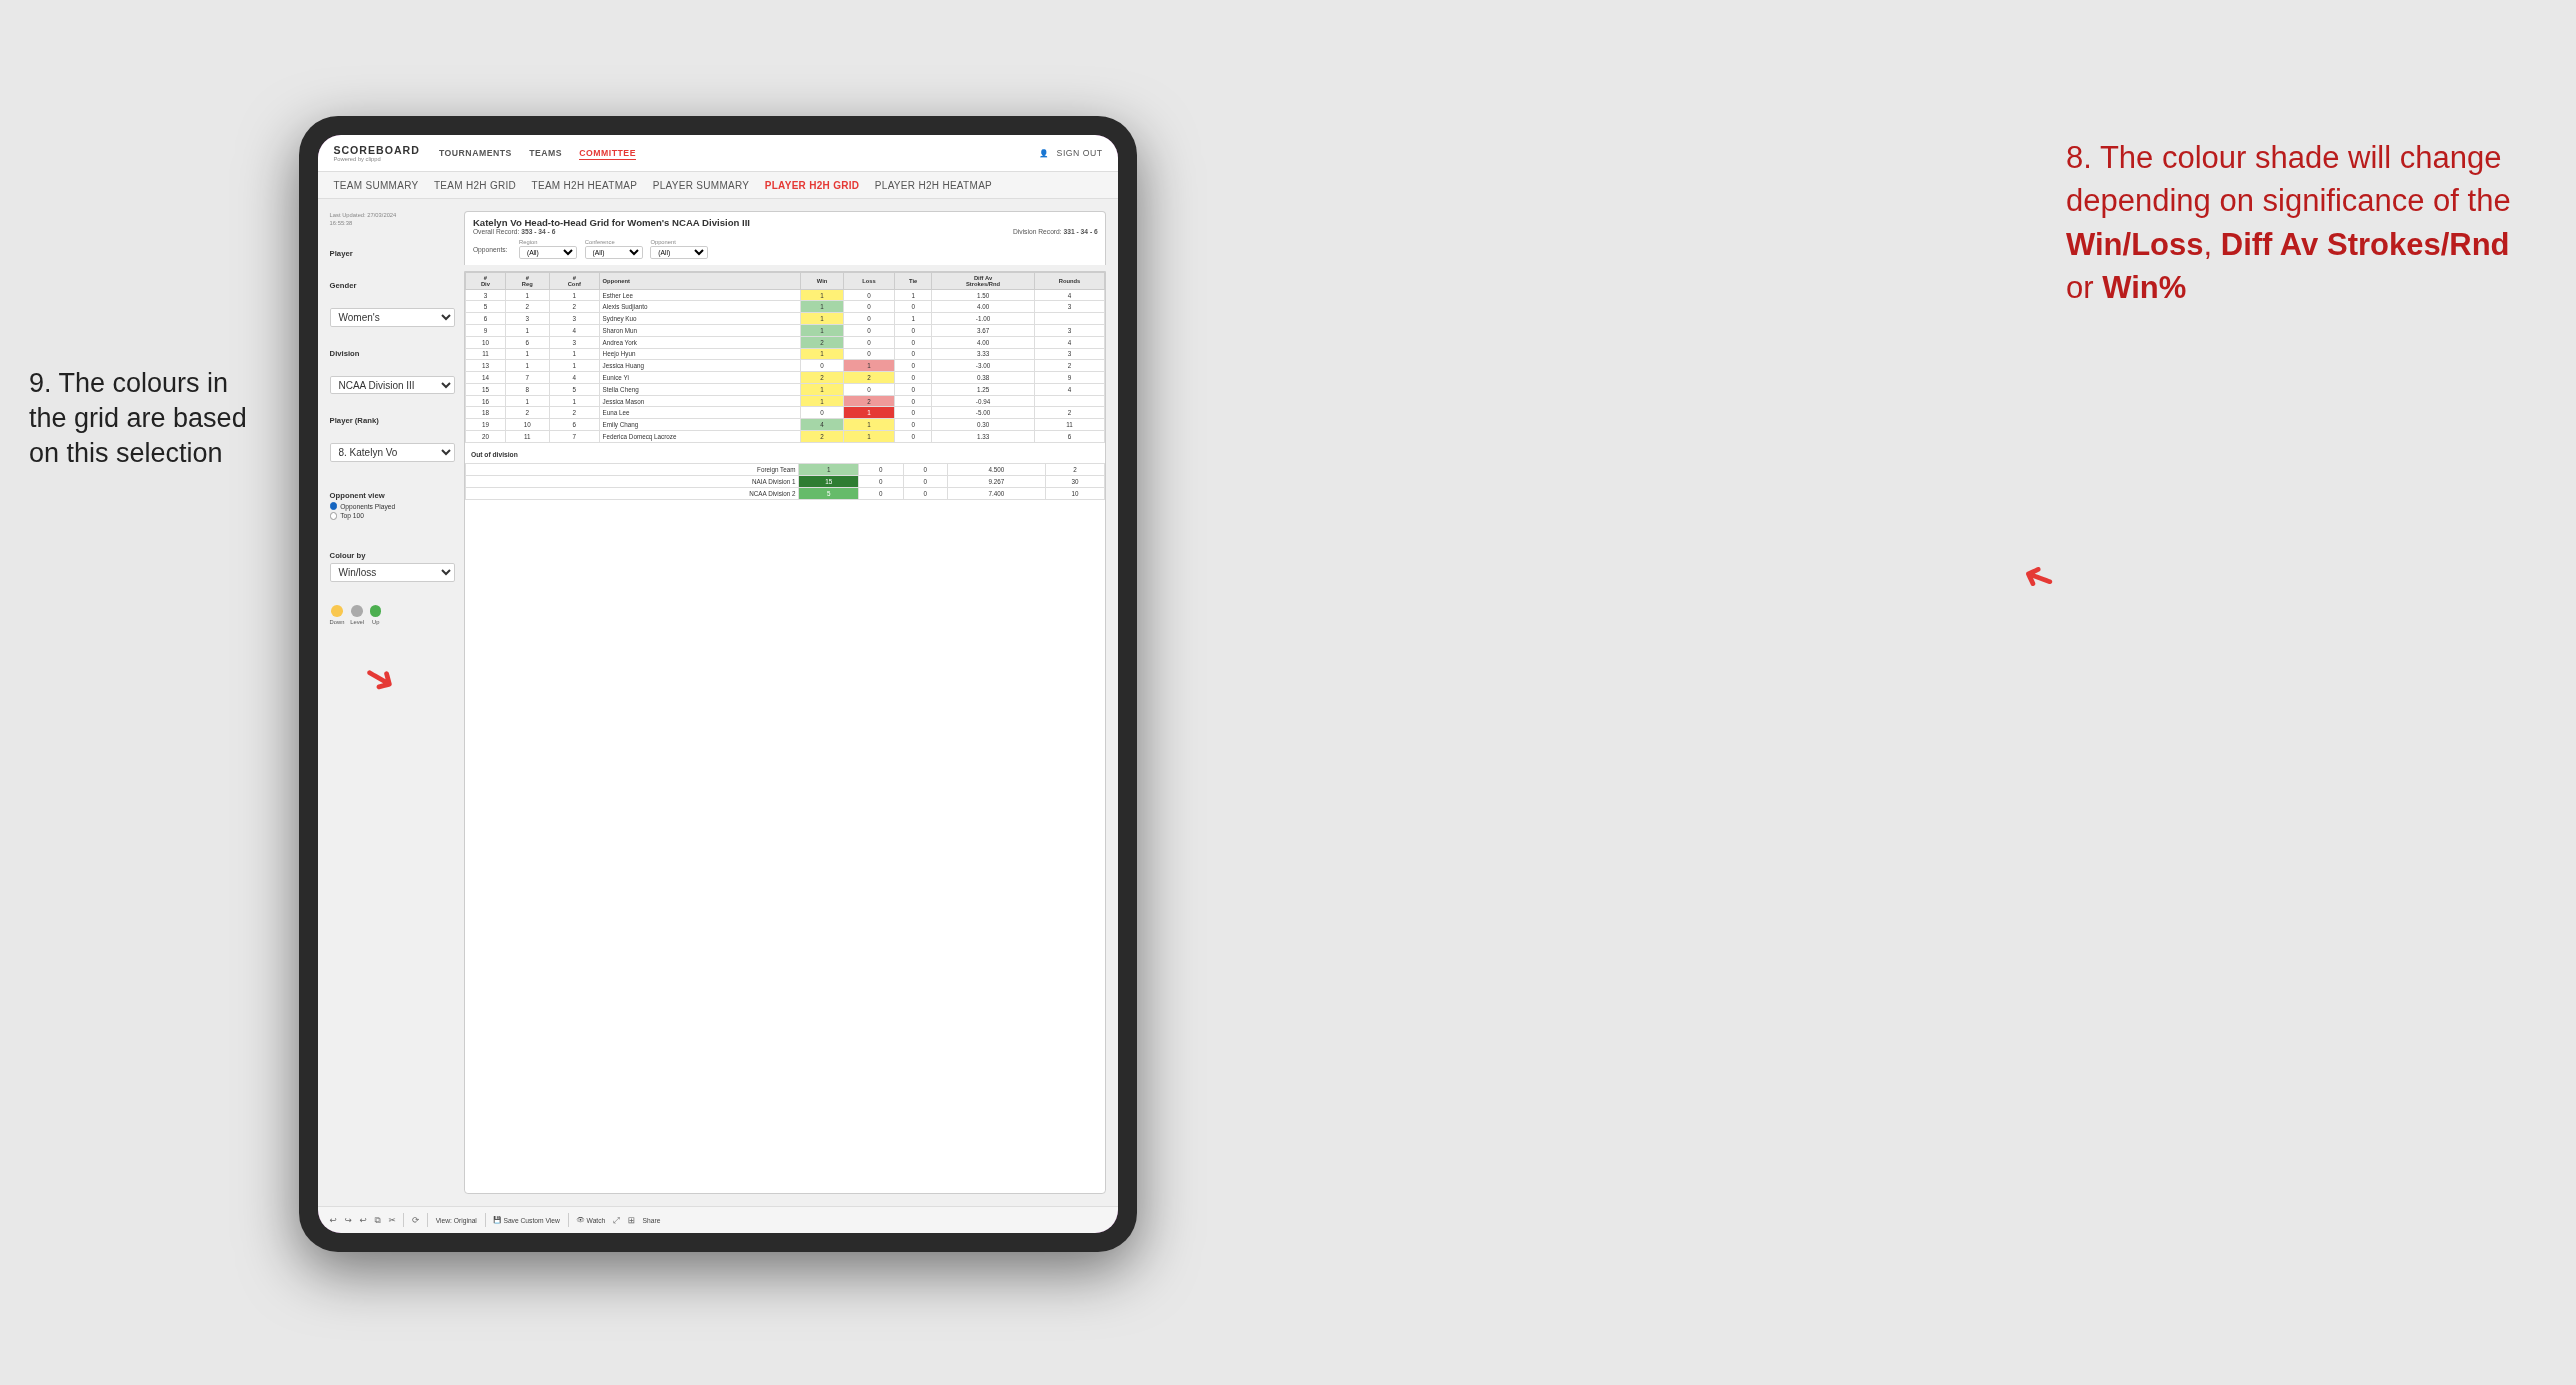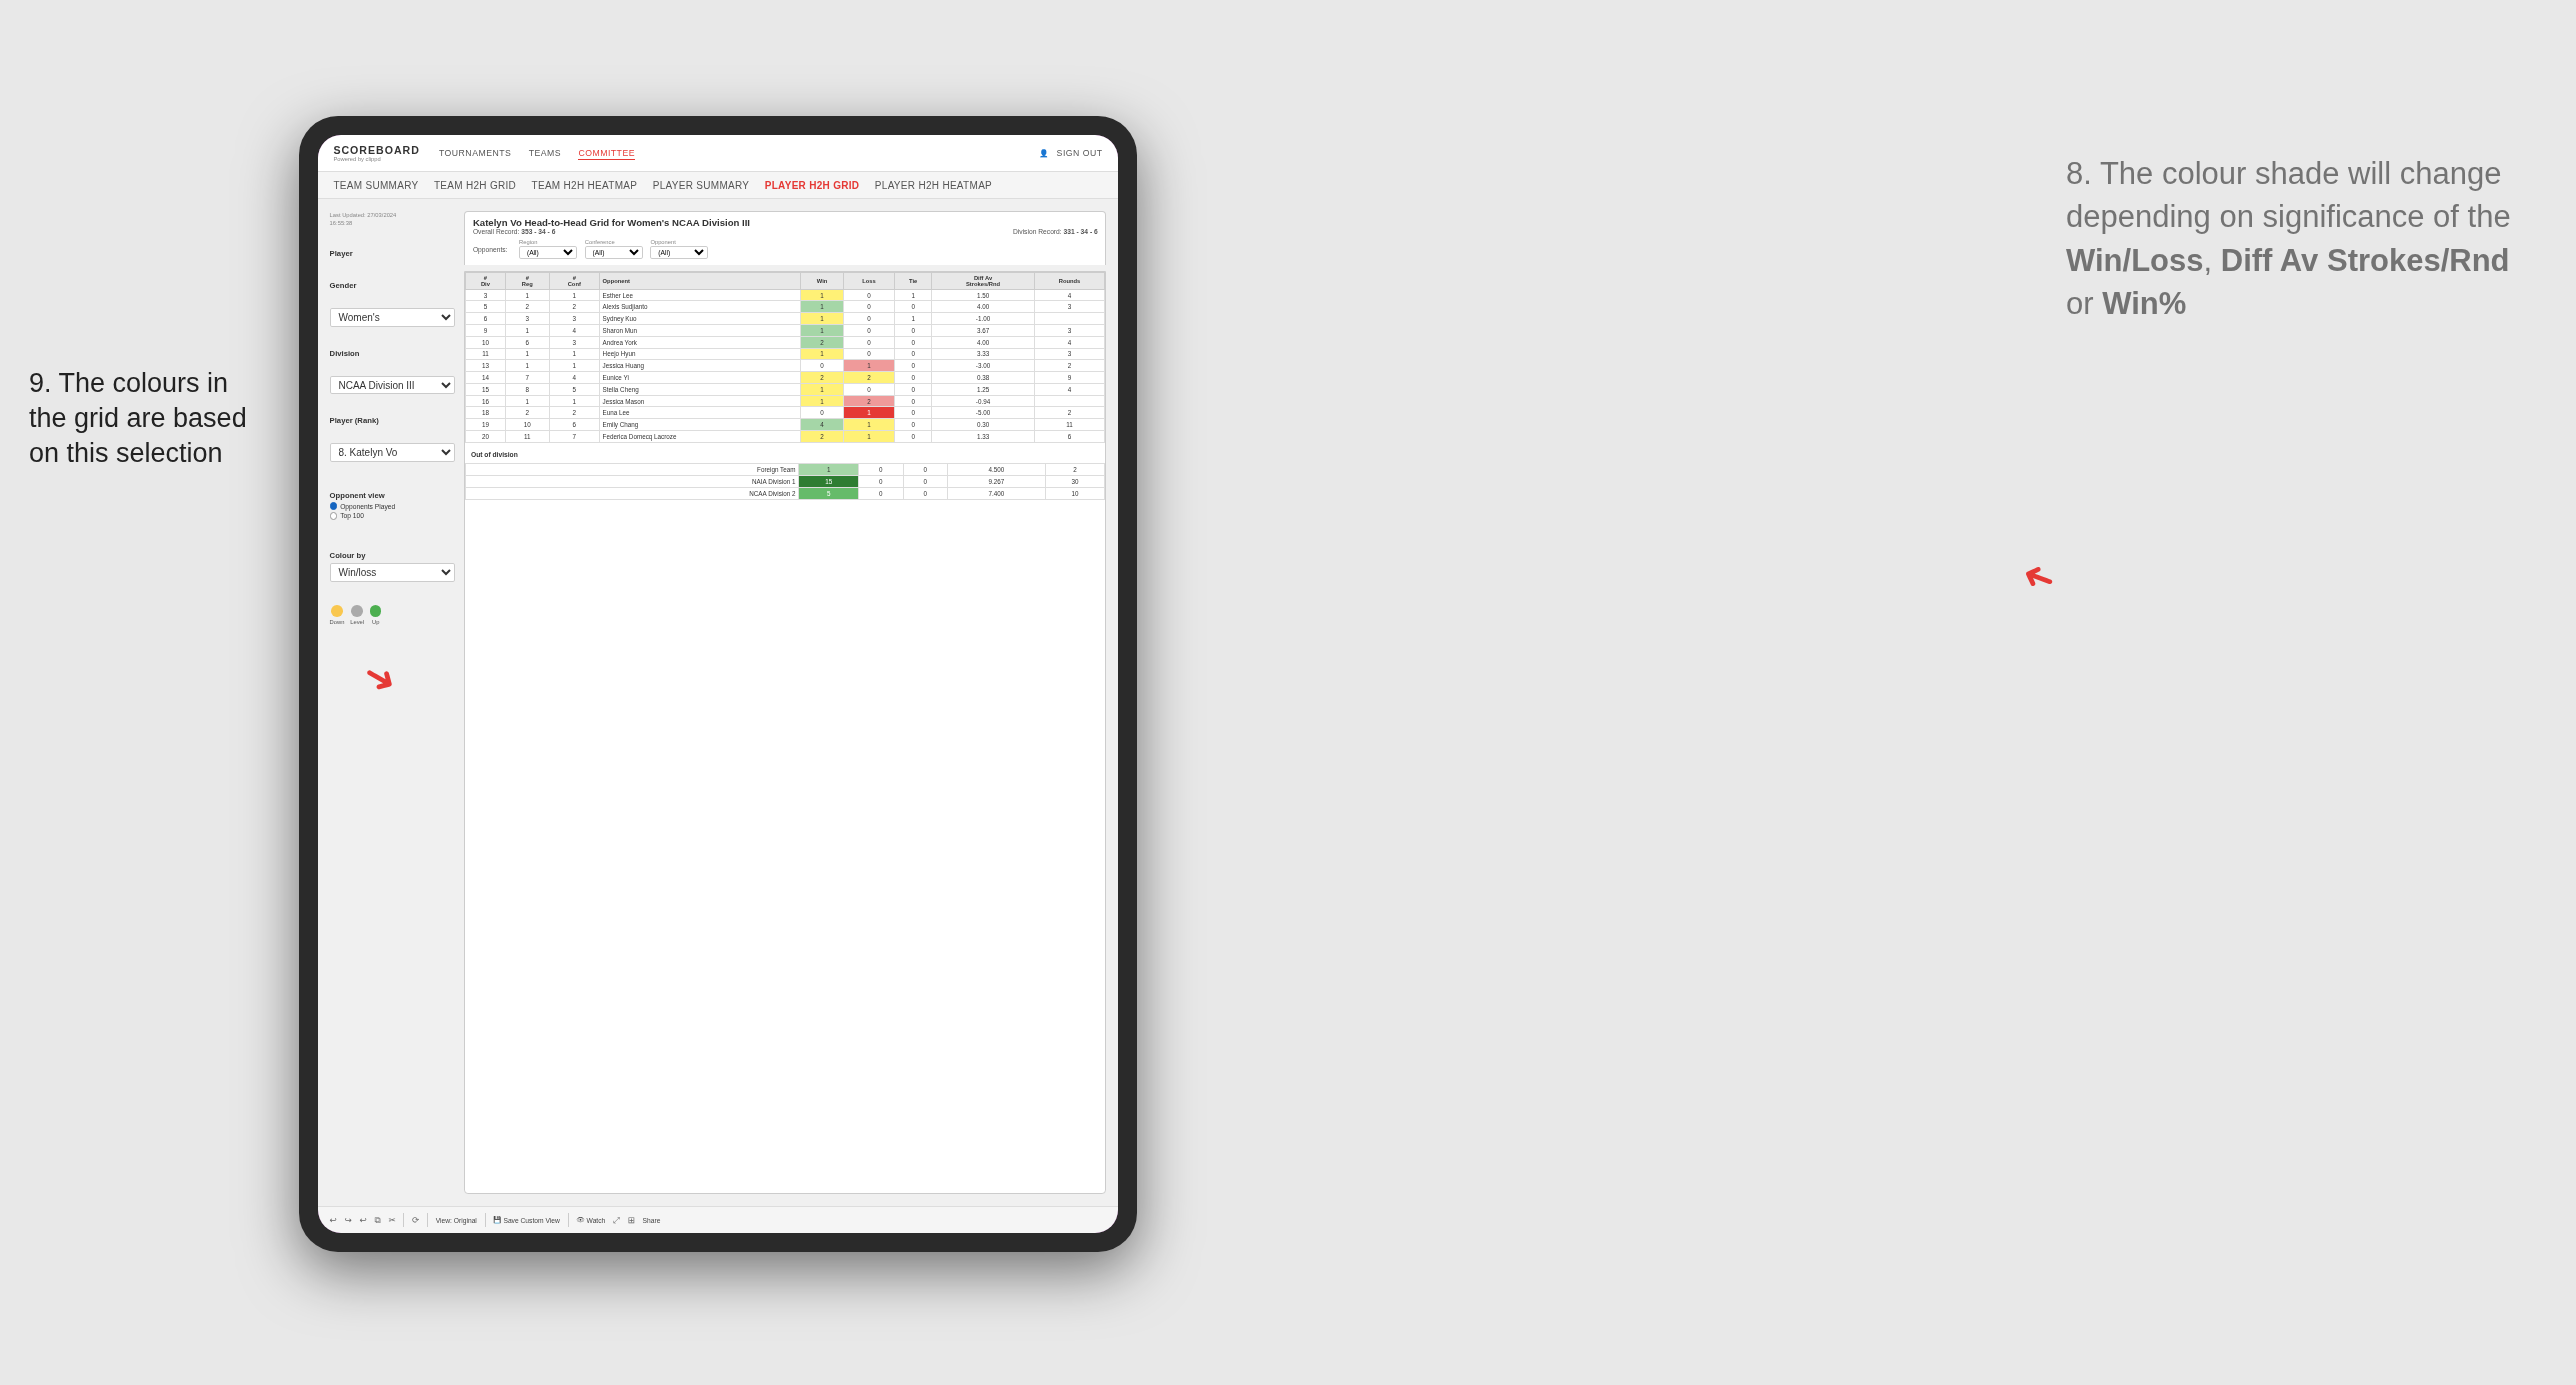--- a/index.html
+++ b/index.html
@@ -61,20 +61,21 @@
 
     .logo-sub {
       font-size: 5.8px;
       color: #888;
     }
 
     .nav-items {
       display: flex;
       gap: 17.3px;
       flex: 1;
+      font-weight: bold;
     }
 
     .nav-item {
       font-size: 8.7px;
       color: #555;
       cursor: pointer;
       padding: 1.9px 0;
       text-transform: uppercase;
       letter-spacing: 0.5px;
     }
@@ -351,24 +352,24 @@
       width: 250px;
       font-size: 27px;
       font-family: Arial, sans-serif;
       color: #222;
       line-height: 1.3;
     }
 
     .annotation-right {
       position: absolute;
       right: 48px;
-      top: 152px;
+      top: 136px;
       width: 462px;
       font-family: Arial, sans-serif;
-      color: #737373;
+      color: #b91c1c;
       line-height: 1.4;
     }
 
     .opponents-label {
       font-size: 6.7px;
       color: #555;
       margin-right: 3.9px;
     }
 
     .grid-header-section {

